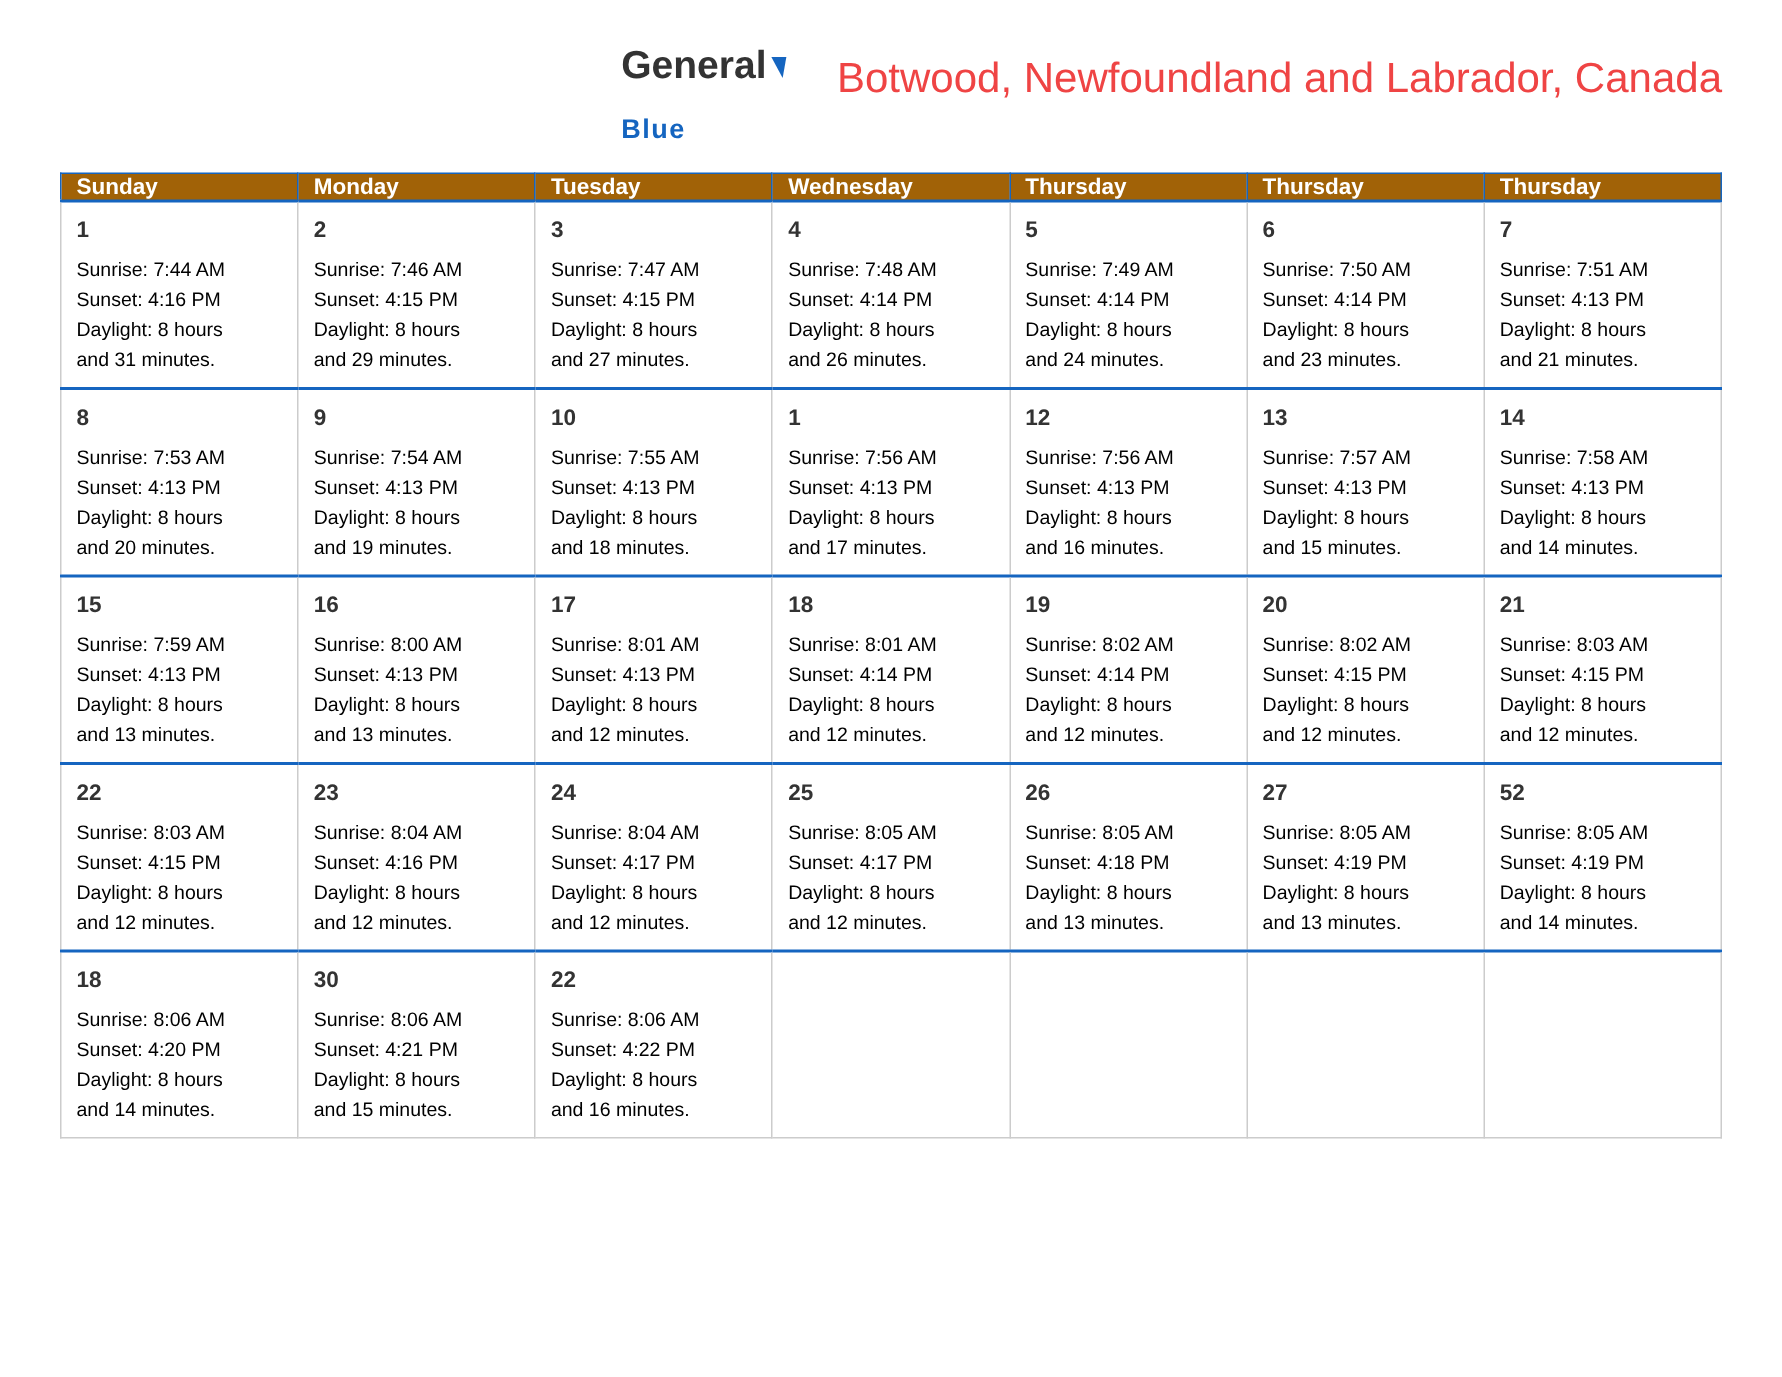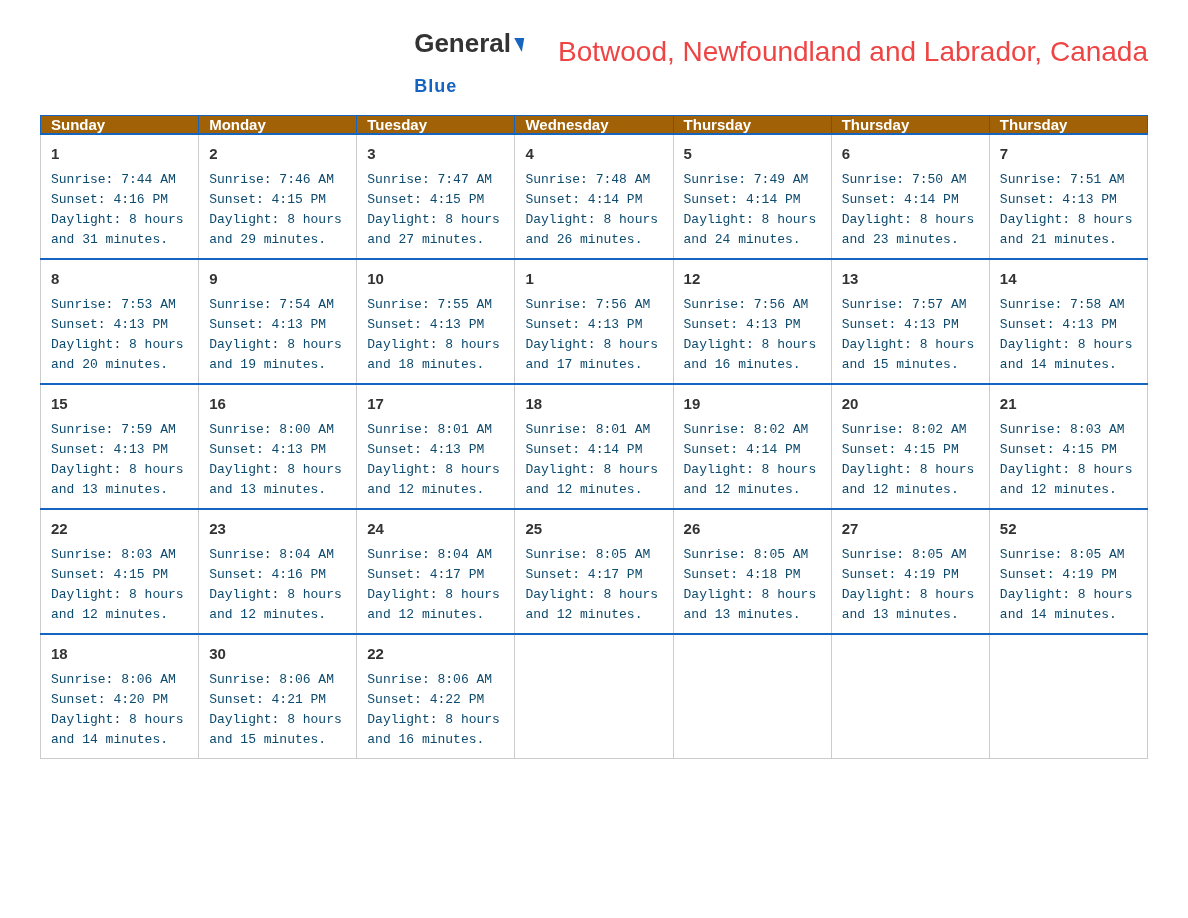--- a/index.html
+++ b/index.html
@@ -89,23 +89,22 @@
       line-height: 1.5;
     }
     tbody tr td .day-num {
       font-size: 15px;
       font-weight: bold;
       display: block;
       margin-bottom: 4px;
     }
     tbody tr td .day-info {
       font-size: 13px;
-      color: #0c4a6e;
+      color: #000000;
       line-height: 1.55;
-      font-family: Liberation Mono, monospace;
     }
     tbody tr td.empty {
       background: #fff;
       border-top: 2px solid #1565c0;
     }
   </style>
 </head>
 <body>
 
 <div class="header-area">

